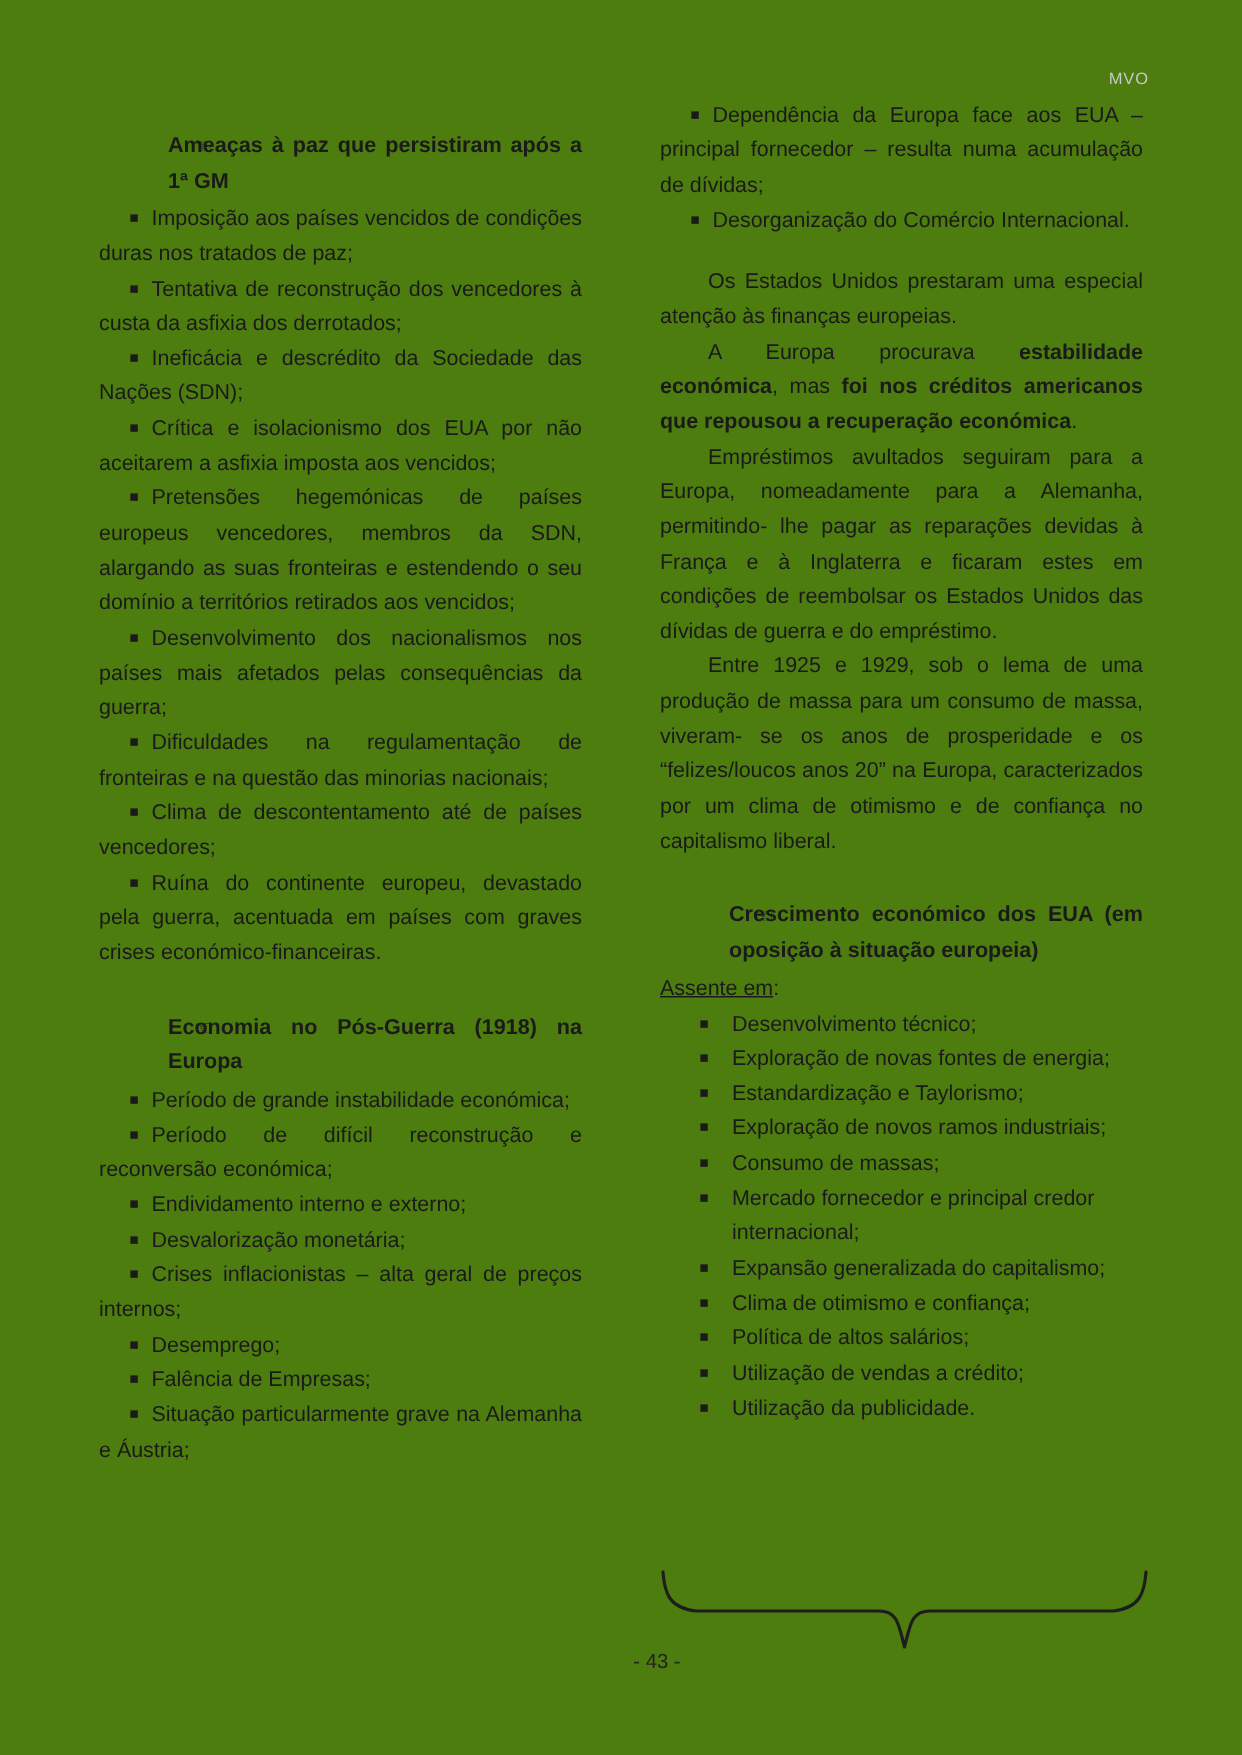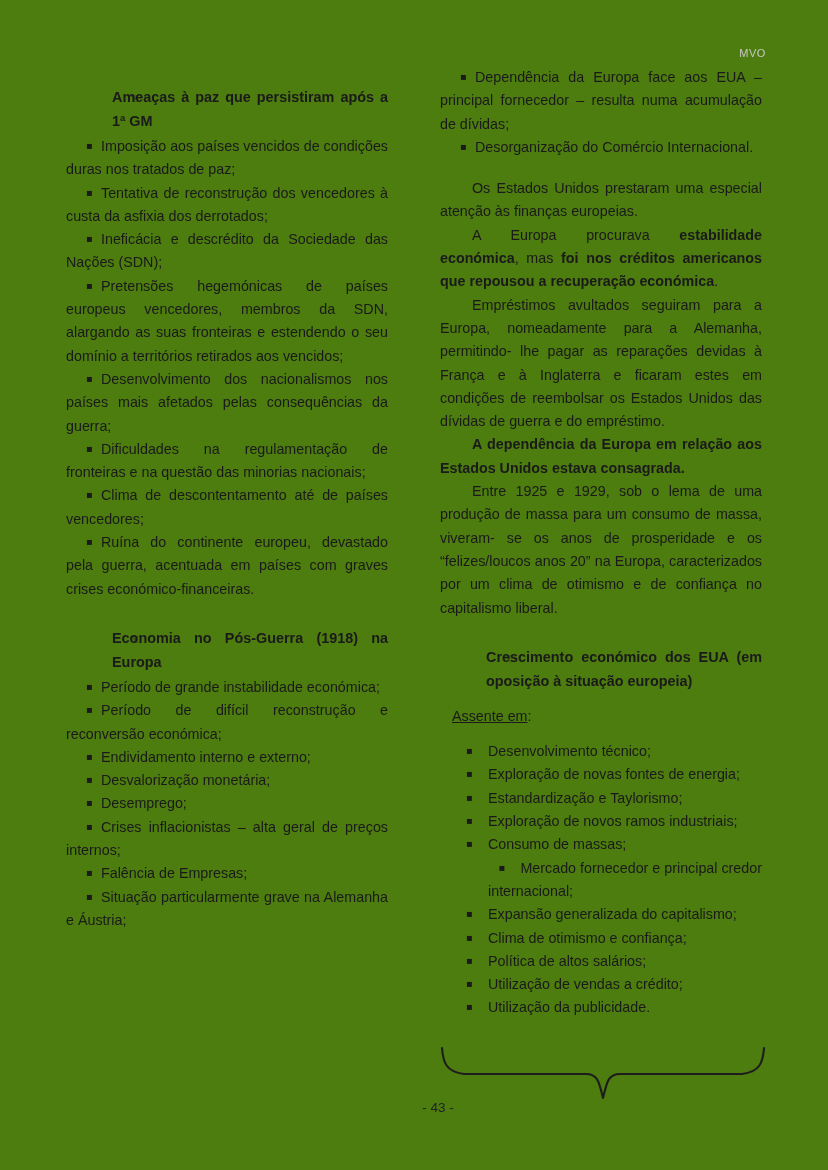--- a/index.html
+++ b/index.html
@@ -97,21 +97,21 @@
 
   
   ul.bl.hang > li {
     padding-left: 0;
   }
 
   
   ul.bl.indent > li {
     padding-left: 48px;
     text-indent: -48px;
-    text-align: right;
+    text-align: left;
     text-align-last: left;
   }
   ul.bl.indent > li .sq {
     width: 48px;
     text-indent: 26px;
   }
 
   p.para {
     font-size: 14.3px;
     line-height: 1.63;
@@ -122,21 +122,21 @@
   }
   p.para b { font-weight: bold; }
   p.para.allbold { font-weight: bold; }
 
   .spacer-lg { height: 26px; }
   .spacer-md { height: 18px; }
 
   .uline {
     font-size: 14.3px;
     line-height: 1.63;
-    margin: 12px;
+    margin: 0;
   }
   .uline span.u { text-decoration: underline; }
 
   
   .brace {
     position: absolute;
     left: 438px;
     top: 1046px;
     width: 330px;
     height: 62px;
@@ -167,59 +167,59 @@
     <div class="col col-left">
 
       <div class="hd hd-tight">
         <span class="wing">☞</span><span>Ameaças à paz que persistiram após a 1ª GM</span>
       </div>
 
       <ul class="bl hang">
         <li><span class="sq">▪</span><span>Imposição aos países vencidos de condições duras nos tratados de paz;</span></li>
         <li><span class="sq">▪</span><span>Tentativa de reconstrução dos vencedores à custa da asfixia dos derrotados;</span></li>
         <li><span class="sq">▪</span><span>Ineficácia e descrédito da Sociedade das Nações (SDN);</span></li>
+        <li><span class="sq">▪</span><span>Crítica e isolacionismo dos EUA por não aceitarem a asfixia imposta aos vencidos;</span></li>
         <li><span class="sq">▪</span><span>Pretensões hegemónicas de países europeus vencedores, membros da SDN, alargando as suas fronteiras e estendendo o seu domínio a territórios retirados aos vencidos;</span></li>
         <li><span class="sq">▪</span><span>Desenvolvimento dos nacionalismos nos países mais afetados pelas consequências da guerra;</span></li>
         <li><span class="sq">▪</span><span>Dificuldades na regulamentação de fronteiras e na questão das minorias nacionais;</span></li>
         <li><span class="sq">▪</span><span>Clima de descontentamento até de países vencedores;</span></li>
         <li><span class="sq">▪</span><span>Ruína do continente europeu, devastado pela guerra, acentuada em países com graves crises económico-financeiras.</span></li>
       </ul>
 
       <div class="spacer-lg"></div>
 
       <div class="hd hd-tight">
         <span class="wing">☞</span><span>Economia no Pós-Guerra (1918) na Europa</span>
       </div>
 
       <ul class="bl hang">
         <li><span class="sq">▪</span><span>Período de grande instabilidade económica;</span></li>
         <li><span class="sq">▪</span><span>Período de difícil reconstrução e reconversão económica;</span></li>
         <li><span class="sq">▪</span><span>Endividamento interno e externo;</span></li>
         <li><span class="sq">▪</span><span>Desvalorização monetária;</span></li>
+        <li><span class="sq">▪</span><span>Crises inflacionistas – alta geral de preços internos;</span></li>
         <li><span class="sq">▪</span><span>Desemprego;</span></li>
-        <li><span class="sq">▪</span><span>Crises inflacionistas – alta geral de preços internos;</span></li>
         <li><span class="sq">▪</span><span>Falência de Empresas;</span></li>
         <li><span class="sq">▪</span><span>Situação particularmente grave na Alemanha e Áustria;</span></li>
       </ul>
 
     </div>
 
     <div class="col col-right">
 
       <ul class="bl hang">
         <li><span class="sq">▪</span><span>Dependência da Europa face aos EUA – principal fornecedor – resulta numa acumulação de dívidas;</span></li>
         <li><span class="sq">▪</span><span>Desorganização do Comércio Internacional.</span></li>
       </ul>
 
       <div class="spacer-md"></div>
 
       <p class="para"><span>Os Estados Unidos prestaram uma especial atenção às finanças europeias.</span></p>
       <p class="para"><span>A Europa procurava </span><b>estabilidade económica</b><span>, mas </span><b>foi nos créditos americanos que repousou a recuperação económica</b><span>.</span></p>
       <p class="para"><span>Empréstimos avultados seguiram para a Europa, nomeadamente para a Alemanha, permitindo- lhe pagar as reparações devidas à França e à Inglaterra e ficaram estes em condições de reembolsar os Estados Unidos das dívidas de guerra e do empréstimo.</span></p>
-      <p class="para allbold"><b>A dependência da Europa em relação aos Estados Unidos estava consagrada.</b></p>
       <p class="para"><span>Entre 1925 e 1929, sob o lema de uma produção de massa para um consumo de massa, viveram- se os anos de prosperidade e os “felizes/loucos anos 20” na Europa, caracterizados por um clima de otimismo e de confiança no capitalismo liberal.</span></p>
 
       <div class="spacer-lg"></div>
 
       <div class="hd hd-tight">
         <span class="wing">☞</span><span>Crescimento económico dos EUA (em oposição à situação europeia)</span>
       </div>
 
       <p class="uline"><span class="u">Assente em</span><span>:</span></p>
 

